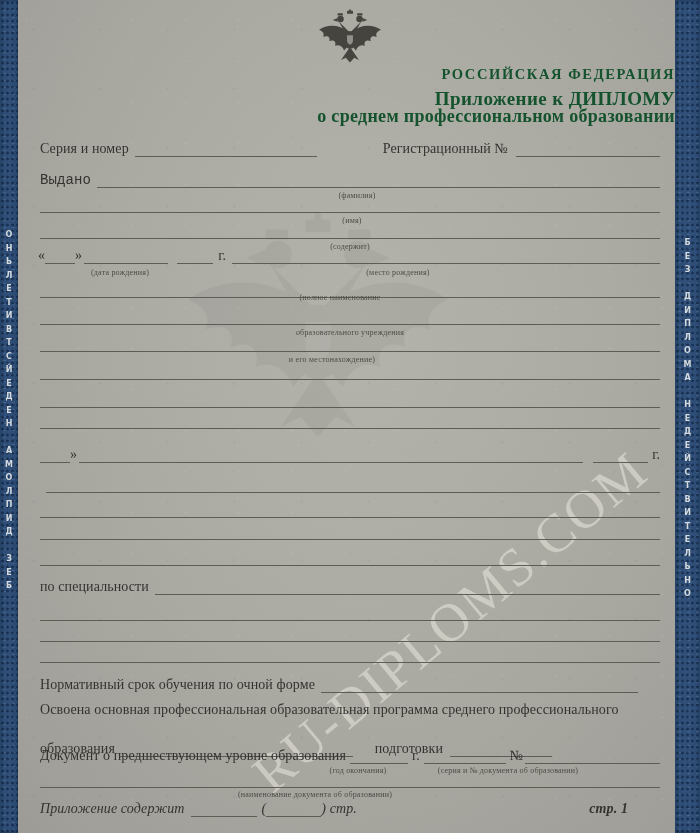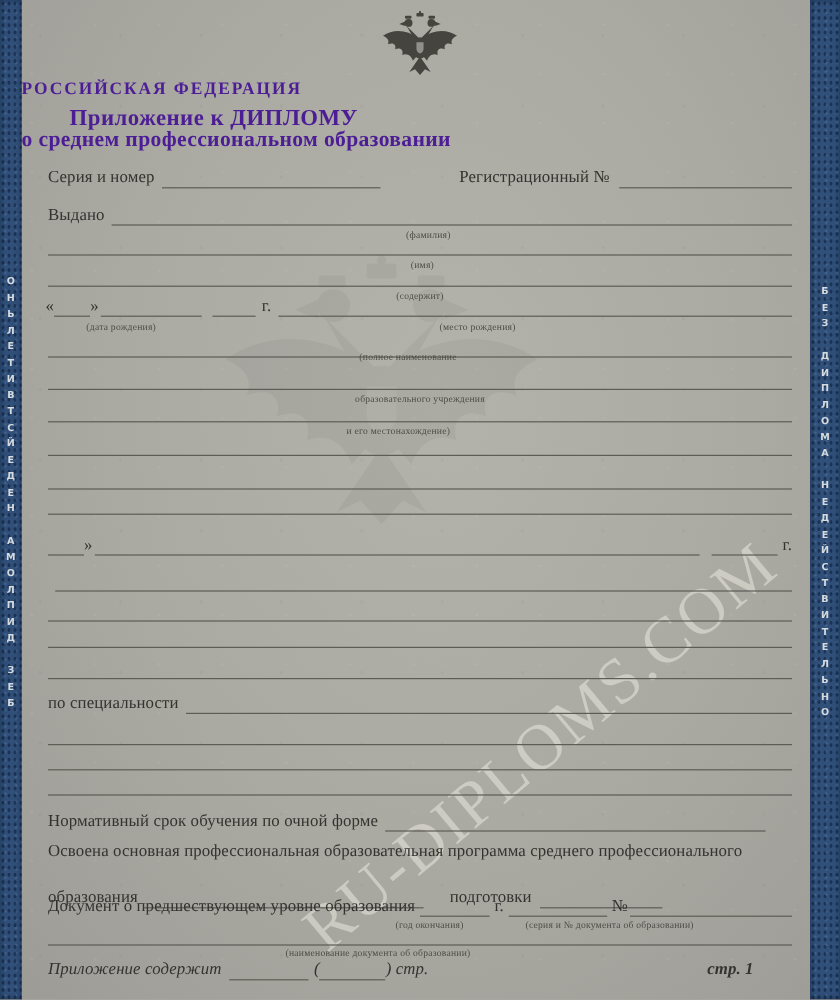--- a/index.html
+++ b/index.html
@@ -41,21 +41,21 @@
   }
   
   .wm-site{
     position:absolute;left:450px;top:622px;z-index:1;
     transform:translate(-50%,-50%) rotate(-40deg);
     font-family:"Liberation Serif",serif;font-size:54px;letter-spacing:2px;
     color:rgba(240,237,228,.5);white-space:nowrap;
   }
   .wm-eagle{position:absolute;left:168px;top:212px;width:300px;height:240px;z-index:1;opacity:.055;}
   
-  .hdr{position:absolute;left:18px;right:25px;text-align:left;z-index:2;color:#4c1d95;}
+  .hdr{position:absolute;left:18px;right:25px;text-align:right;z-index:2;color:#14532d;}
   .emblem{position:absolute;left:50%;transform:translateX(-50%);top:9px;width:72px;height:57px;z-index:2;}
   .country{top:66px;font-size:14.5px;font-weight:bold;letter-spacing:1.6px;}
   .title1{top:88px;font-size:19px;font-weight:bold;letter-spacing:.4px;padding-left:40px;}
   .title2{top:106px;font-size:18px;font-weight:bold;letter-spacing:.3px;}
   
   .row{
     position:absolute;left:40px;right:40px;height:17px;z-index:2;
     display:flex;align-items:flex-end;
     font-size:14px;letter-spacing:.1px;color:#343330;white-space:nowrap;
   }
@@ -121,21 +121,21 @@
 <div class="hdr title2">о среднем профессиональном образовании</div>
 
 <div class="row" style="top:140px;">
   <span>Серия и номер</span>
   <span class="ln" style="width:182px;margin-left:6px;"></span>
   <span style="width:66px;"></span>
   <span>Регистрационный №</span>
   <span class="ln grow" style="margin-left:8px;"></span>
 </div>
 
-<div class="row" style="top:171px;">
+<div class="row" style="top:171px;font-family:Liberation Mono, monospace;">
   <span>Выдано</span>
   <span class="ln grow" style="margin-left:6px;"></span>
 </div>
 <div class="cap" style="left:357px;top:191px;">(фамилия)</div>
 
 <div class="row" style="top:196px;">
     <span class="ln grow"></span>
   </div>
 <div class="cap" style="left:352px;top:216px;">(имя)</div>
 
@@ -147,21 +147,21 @@
 <div class="row" style="top:247px;left:38px;">
   <span>«</span>
   <span class="ln" style="width:30px;"></span>
   <span>»</span>
   <span class="ln" style="width:84px;margin-left:2px;"></span>
   <span style="width:9px;"></span>
   <span class="ln" style="width:36px;"></span>
   <span style="margin-left:5px;">г.</span>
   <span class="ln grow" style="margin-left:6px;"></span>
 </div>
-<div class="cap" style="left:101px;top:268px;">(дата рождения)</div>
+<div class="cap" style="left:120px;top:268px;">(дата рождения)</div>
 <div class="cap" style="left:398px;top:268px;">(место рождения)</div>
 
 <div class="row" style="top:281px;">
     <span class="ln grow"></span>
   </div>
 <div class="cap" style="left:340px;top:293px;">(полное наименование</div>
 <div class="row" style="top:308px;">
     <span class="ln grow"></span>
   </div>
 <div class="cap" style="left:350px;top:328px;">образовательного учреждения</div>

